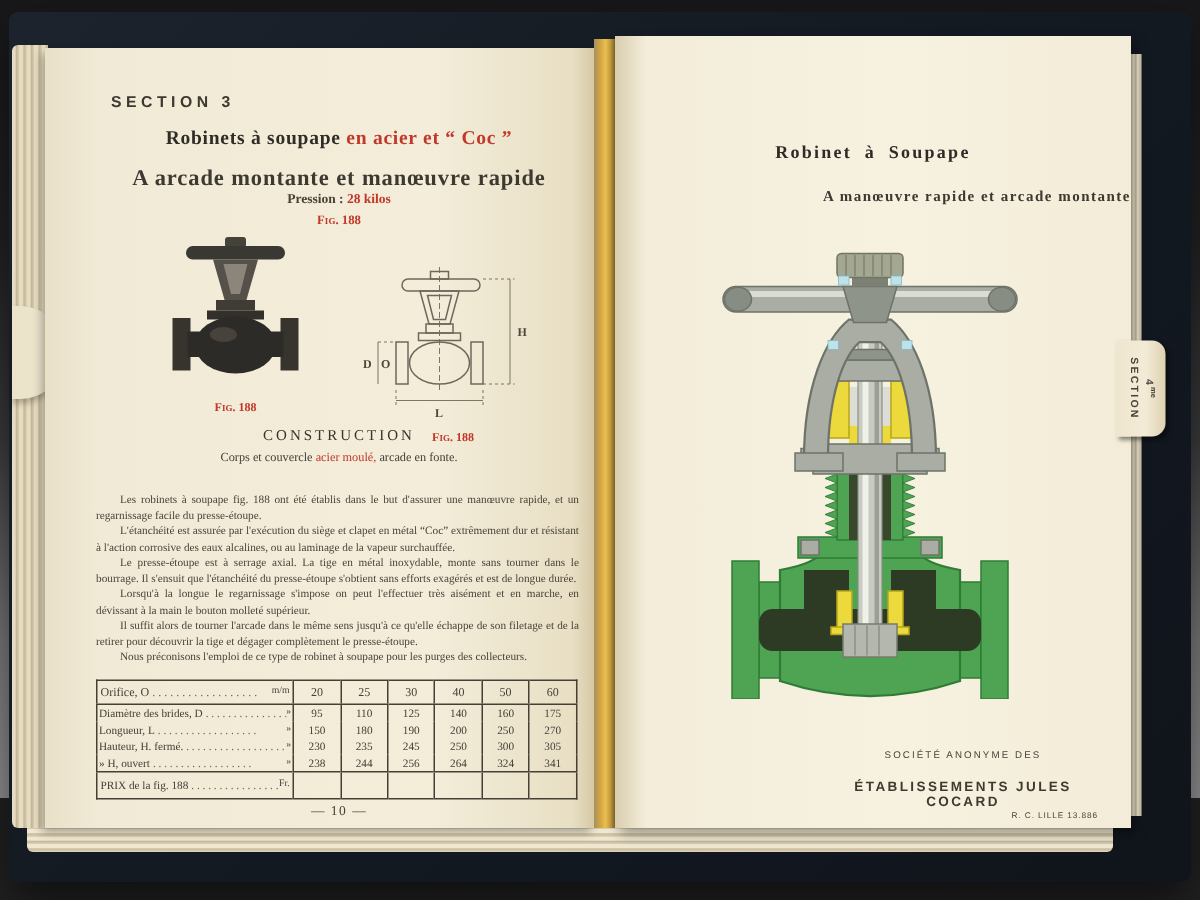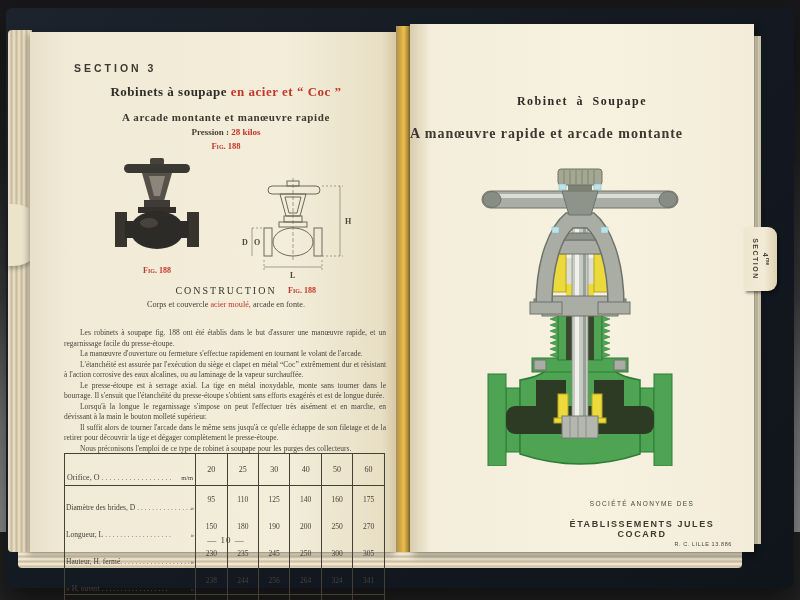--- a/index.html
+++ b/index.html
@@ -44,21 +44,21 @@
   .tab-rot sup { font-size:5px; letter-spacing:0; }
 
   
   .lp-content { position:absolute; left:34px; right:8px; top:0; bottom:0; color:#46403a; }
   .section-label { position:absolute; left:10px; top:30px; font-family:"Liberation Sans",sans-serif;
     font-size:10.5px; font-weight:bold; letter-spacing:3px; color:#3d3931; }
   .lp-title { position:absolute; left:0; right:0; top:52px; text-align:center;
     font-size:13px; font-weight:bold; color:#302d28; letter-spacing:.5px; white-space:nowrap; }
   .red { color:#c2372a; }
   .lp-sub { position:absolute; left:0; right:0; top:79px; text-align:center;
-    font-size:11px; font-weight:bold; color:#3d3931; letter-spacing:.6px; }
+    font-size:15px; font-weight:bold; color:#3d3931; letter-spacing:.6px; }
   .lp-pression { position:absolute; left:0; right:0; top:95px; text-align:center;
     font-size:9px; font-weight:bold; color:#4a3f33; }
   .lp-fig { position:absolute; left:0; right:0; top:109px; text-align:center;
     font-size:8.5px; font-weight:bold; font-variant:small-caps; }
 
   .figures { position:absolute; left:0; right:0; top:124px; height:128px;
     display:flex; padding-left:48px; gap:40px; align-items:flex-start; }
   .fig { text-align:center; }
   .fig-b { margin-top:14px; }
   .fig-cap { font-size:8px; font-weight:bold; font-variant:small-caps; color:#c2372a; margin-top:2px; }
@@ -72,32 +72,32 @@
   .paras p { font-size:7.5px; line-height:1.4; text-align:justify; text-indent:16px; color:#4a443c; }
 
   .dim-table { position:absolute; left:0; right:2px; top:421px; width:99%;
     border-collapse:collapse; border:2px solid #45403511; }
   .dim-table { border:1.6px solid #454035; }
   .dim-table td { border-left:1px solid #454035; font-size:7.5px; color:#46403a;
     padding:1px 1px; text-align:center; vertical-align:middle; }
   .dim-table td:first-child { border-left:none; text-align:left; width:41%; }
   .dim-table tr.hdr td { border-bottom:1px solid #454035; font-size:8px; padding:3px 2px; }
   .dim-table tr.price td { border-top:1px solid #454035; padding:4px 2px; }
-  .lbl-flex { display:flex; align-items:center;margin-top:16px; }
+  .lbl-flex { display:flex; align-items:flex-start; }
   .lbl-flex .leader { flex:1; overflow:hidden; white-space:nowrap; color:#6b645a; padding:0 2px; }
   .lbl-flex .unit { font-size:6.5px; }
 
   .pagenum { position:absolute; left:0; right:0; top:503px; text-align:center;
     font-size:9px; color:#44403a; letter-spacing:1px; }
 
   
   .rp-title { position:absolute; left:0; right:0; top:70px; text-align:center;
     font-size:12px; font-weight:bold; color:#2e2b26; letter-spacing:1.5px; word-spacing:4px; }
-  .rp-sub { position:absolute; left:0; right:0; top:102px; text-align:left;
-    font-size:14px; font-weight:bold; color:#3d3931; letter-spacing:1px; }
+  .rp-sub { position:absolute; left:0; right:0; top:102px; text-align:right;
+    font-size:10px; font-weight:bold; color:#3d3931; letter-spacing:1px; }
   .valve-wrap { position:absolute; left:70px; top:142px; }
   .company { position:absolute; right:18px; top:476px; width:188px; text-align:center;
     color:#4b463c; font-family:"Liberation Sans",sans-serif; }
   .company .c1 { font-size:6.5px; letter-spacing:1.4px; }
   .company .c2 { font-size:9px; font-weight:bold; letter-spacing:1.6px; margin-top:12px; color:#3e3a31; }
   .company .c3 { font-size:5.5px; text-align:right; margin-top:2px; padding-right:4px; letter-spacing:.6px; }
 
   svg text { font-family:"Liberation Serif", serif; }
 </style>
 </head>
@@ -175,21 +175,20 @@
           </svg>
           <figcaption class="fig-cap">Fig. 188</figcaption>
         </figure>
       </div>
 
       <div class="constr-h">CONSTRUCTION</div>
       <div class="constr-l1"><span>Corps et couvercle </span><span class="red">acier moulé,</span><span> arcade en fonte.</span></div>
 
       <div class="paras">
         <p>Les robinets à soupape fig. 188 ont été établis dans le but d'assurer une manœuvre rapide, et un regarnissage facile du presse-étoupe.</p>
-        <p>La manœuvre d'ouverture ou fermeture s'effectue rapidement en tournant le volant de l'arcade.</p>
         <p>L'étanchéité est assurée par l'exécution du siège et clapet en métal “Coc” extrêmement dur et résistant à l'action corrosive des eaux alcalines, ou au laminage de la vapeur surchauffée.</p>
         <p>Le presse-étoupe est à serrage axial. La tige en métal inoxydable, monte sans tourner dans le bourrage. Il s'ensuit que l'étanchéité du presse-étoupe s'obtient sans efforts exagérés et est de longue durée.</p>
         <p>Lorsqu'à la longue le regarnissage s'impose on peut l'effectuer très aisément et en marche, en dévissant à la main le bouton molleté supérieur.</p>
         <p>Il suffit alors de tourner l'arcade dans le même sens jusqu'à ce qu'elle échappe de son filetage et de la retirer pour découvrir la tige et dégager complètement le presse-étoupe.</p>
         <p>Nous préconisons l'emploi de ce type de robinet à soupape pour les purges des collecteurs.</p>
       </div>
 
       <table class="dim-table">
         <tbody>
             <tr class="hdr">

